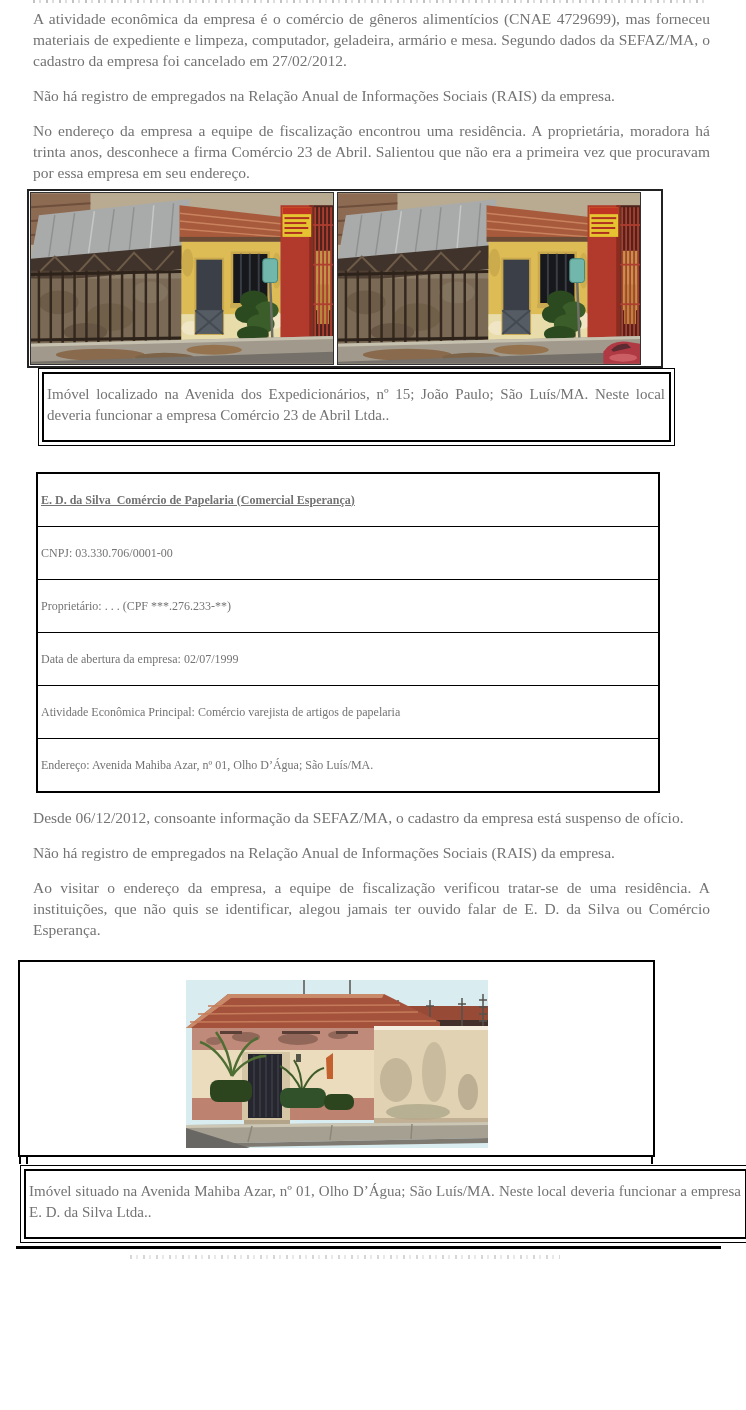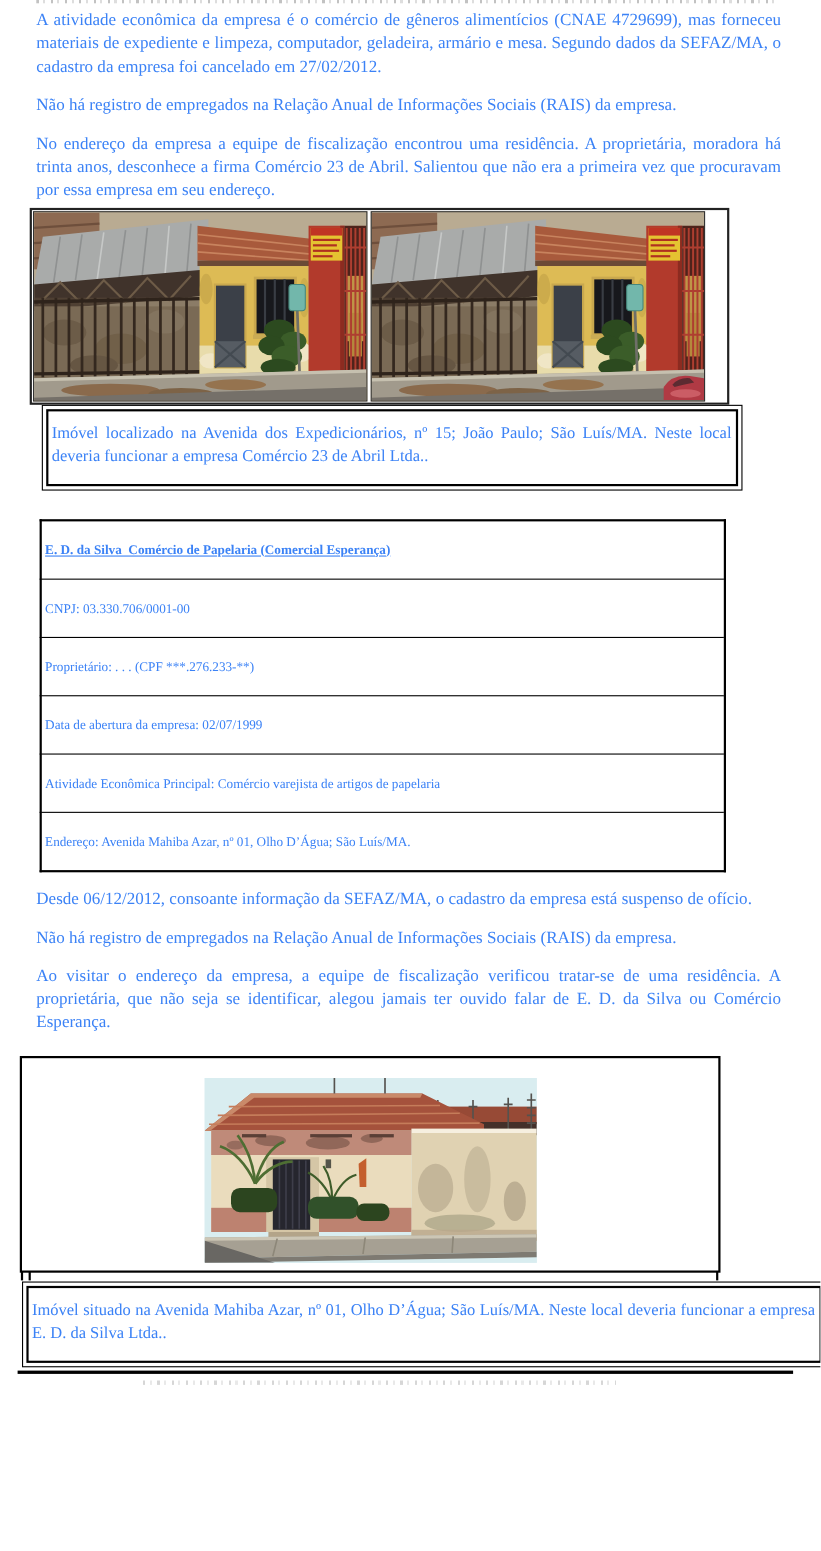--- a/index.html
+++ b/index.html
@@ -1,17 +1,17 @@
 <!DOCTYPE html>
 <html><head>
 <meta charset="utf-8">
 <style>
   html,body{margin:0;padding:0;background:#fff;}
   .page{position:relative;width:746px;height:1410px;background:#fff;overflow:hidden;
-        font-family:"Liberation Serif","DejaVu Serif",serif;color:#3b82f6;}
+        font-family:"Liberation Serif","DejaVu Serif",serif;color:#737373;}
   .body-text{margin:14px 36px 0 33px;text-align:justify;font-size:15.5px;line-height:21px;}
   .p-first{margin-top:8px;}
 
   .figure1{margin:6px 0 0 27px;width:636px;box-sizing:border-box;border:2px solid #222;
            display:flex;gap:3px;padding:1px;background:#fff;}
   .photo{width:302px;height:171px;border:1px solid #333;display:block;background:#b9ab92;}
 
   .caption-outer{box-sizing:border-box;border:1px solid #000;padding:3px;background:#fff;}
   .cap1{margin-left:38px;width:637px;}
   .caption-inner{border:2px solid #000;padding:10px 4px 12px 3px;font-size:15px;line-height:21px;
@@ -264,21 +264,21 @@
           <td>Atividade Econômica Principal: Comércio varejista de artigos de papelaria</td>
         </tr>
     <tr>
           <td>Endereço: Avenida Mahiba Azar, nº 01, Olho D’Água; São Luís/MA.</td>
         </tr>
   </tbody>
     </table>
 
   <p class="body-text">Desde 06/12/2012, consoante informação da SEFAZ/MA, o cadastro da empresa está suspenso de ofício.</p>
   <p class="body-text">Não há registro de empregados na Relação Anual de Informações Sociais (RAIS) da empresa.</p>
-  <p class="body-text">Ao visitar o endereço da empresa, a equipe de fiscalização verificou tratar-se de uma residência. A proprietária, que não seja se identificar, alegou jamais ter ouvido falar de E. D. da Silva ou Comércio Esperança.</p>
+  <p class="body-text">Ao visitar o endereço da empresa, a equipe de fiscalização verificou tratar-se de uma residência. A instituições, que não quis se identificar, alegou jamais ter ouvido falar de E. D. da Silva ou Comércio Esperança.</p>
 
   <div class="figure2">
     <svg class="photo2" viewBox="0 0 302 168">
         <use href="#photo2-art"></use>
       </svg>
     <span class="tick tick-a"></span>
     <span class="tick tick-b"></span>
     <span class="tick tick-c"></span>
   </div>
 

